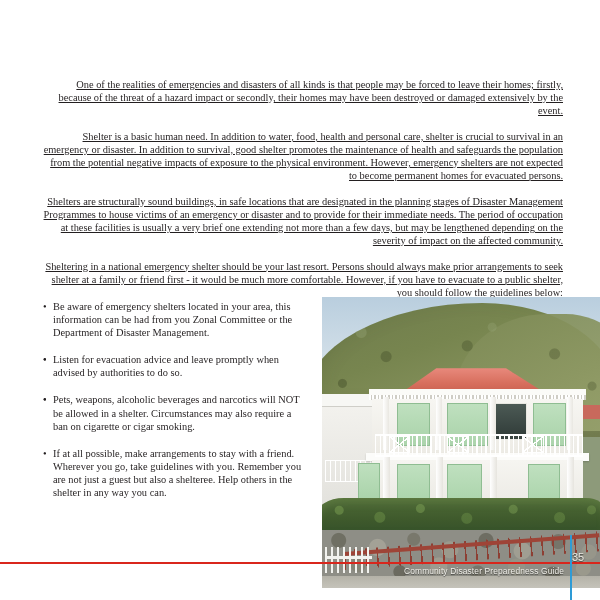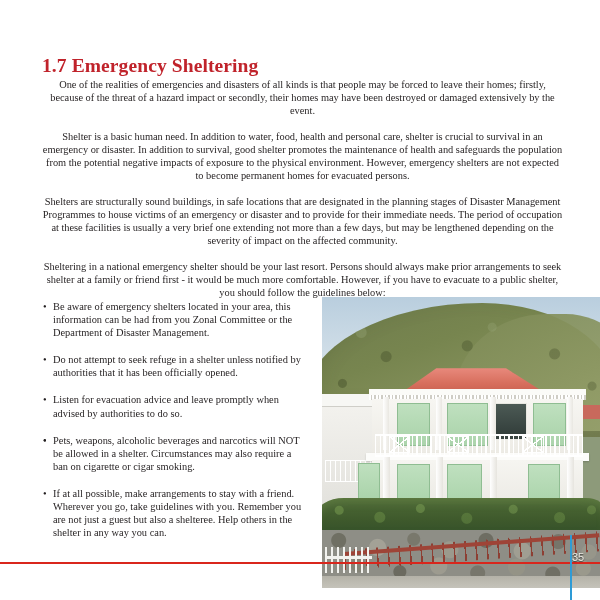--- a/index.html
+++ b/index.html
@@ -38,24 +38,25 @@
   
   .body-col {
     position: absolute;
     left: 42px;
     top: 78px;
     width: 521px;
   }
   .para {
     font-size: 10.4px;
     line-height: 13.1px;
-    text-align: center;
+    text-align: right;
     margin: 0 0 12.5px 0;
     color: #231f20;
     letter-spacing: -0.02px;
+    text-decoration: underline;
   }
   .para:last-child { margin-bottom: 4px; }
 
   
   .bullet-col {
     position: absolute;
     left: 42px;
     top: 300px;
     width: 262px;
   }
@@ -337,37 +338,35 @@
     color: #eceae2;
     text-shadow: 0 1px 1px rgba(0,0,0,0.6);
     z-index: 6;
   }
 </style>
 </head>
 <body>
 
 <div class="page">
 
-  <h1 class="section-heading">1.7 Emergency Sheltering</h1>
 
   <div class="body-col">
     <p class="para">One of the realities of emergencies and disasters of all kinds is that people may be forced to leave their homes; firstly, because of the threat of a hazard impact or secondly, their homes may have been destroyed or damaged extensively by the event.</p>
     <p class="para">Shelter is a basic human need. In addition to water, food, health and personal care, shelter is crucial to survival in an emergency or disaster. In addition to survival, good shelter promotes the maintenance of health and safeguards the population from the potential negative impacts of exposure to the physical environment. However, emergency shelters are not expected to become permanent homes for evacuated persons.</p>
     <p class="para">Shelters are structurally sound buildings, in safe locations that are designated in the planning stages of Disaster Management Programmes to house victims of an emergency or disaster and to provide for their immediate needs. The period of occupation at these facilities is usually a very brief one extending not more than a few days, but may be lengthened depending on the severity of impact on the affected community.</p>
     <p class="para">Sheltering in a national emergency shelter should be your last resort. Persons should always make prior arrangements to seek shelter at a family or friend first - it would be much more comfortable. However, if you have to evacuate to a public shelter, you should follow the guidelines below:</p>
   </div>
 
   <div class="bullet-col">
     <div class="bullet-item">
       <span class="dot">•</span>
       <span>Be aware of emergency shelters located in your area, this information can be had from you Zonal Committee or the Department of Disaster Management.</span>
     </div>
     <div class="bullet-item">
       <span class="dot">•</span>
-      <span>Do not attempt to seek refuge in a shelter unless notified by authorities that it has been officially opened.</span>
     </div>
     <div class="bullet-item">
       <span class="dot">•</span>
       <span>Listen for evacuation advice and leave promptly when advised by authorities to do so.</span>
     </div>
     <div class="bullet-item">
       <span class="dot">•</span>
     </div>
     <div class="bullet-item">
       <span class="dot">•</span>
@@ -429,15 +428,16 @@
       <div class="ph-ground"></div>
       <div class="ph-redrail-posts"></div>
       <div class="ph-redrail"></div>
       <div class="ph-picket"></div>
       <div class="ph-picket-bar"></div>
     </div>
   </div>
 
   <div class="footer-rule"></div>
   <div class="footer-rule-blue"></div>
+  <div class="footer-caption">Community Disaster Preparedness Guide</div>
   <div class="page-number">35</div>
 
 </div>
 
 </body></html>

